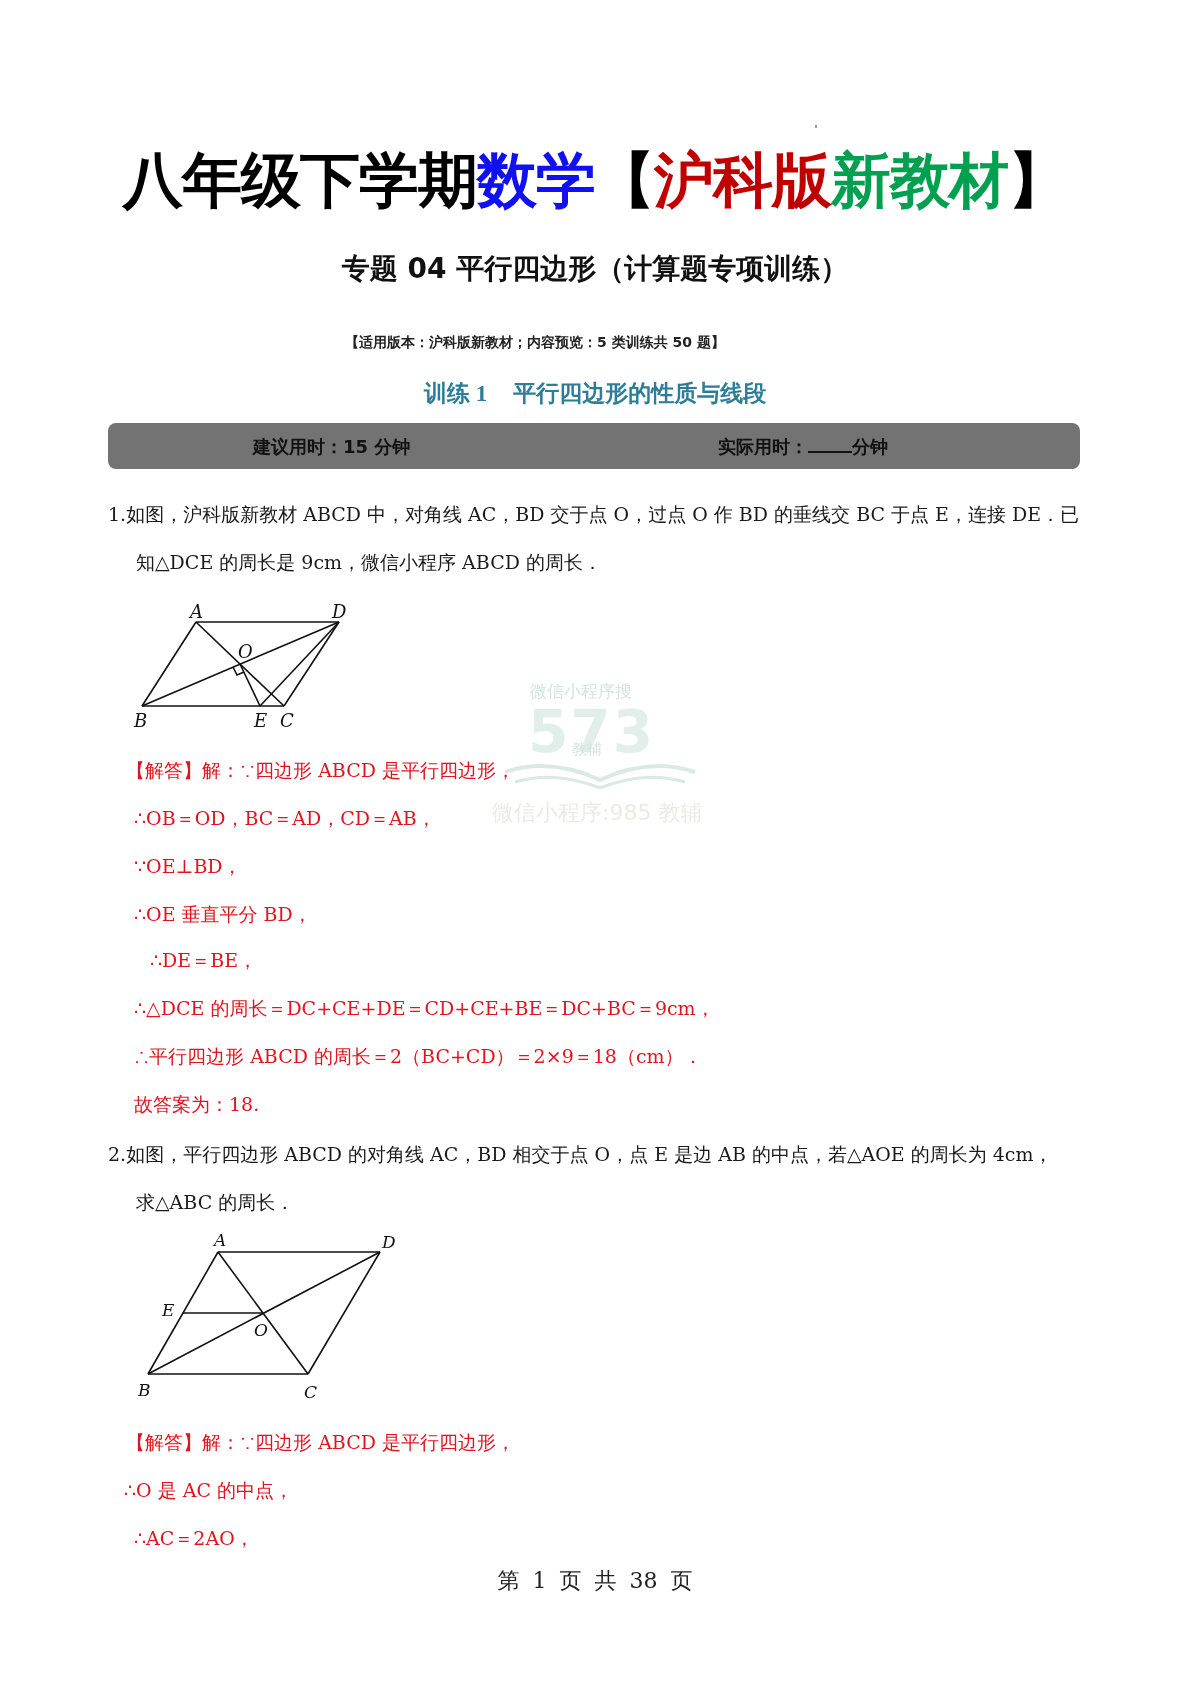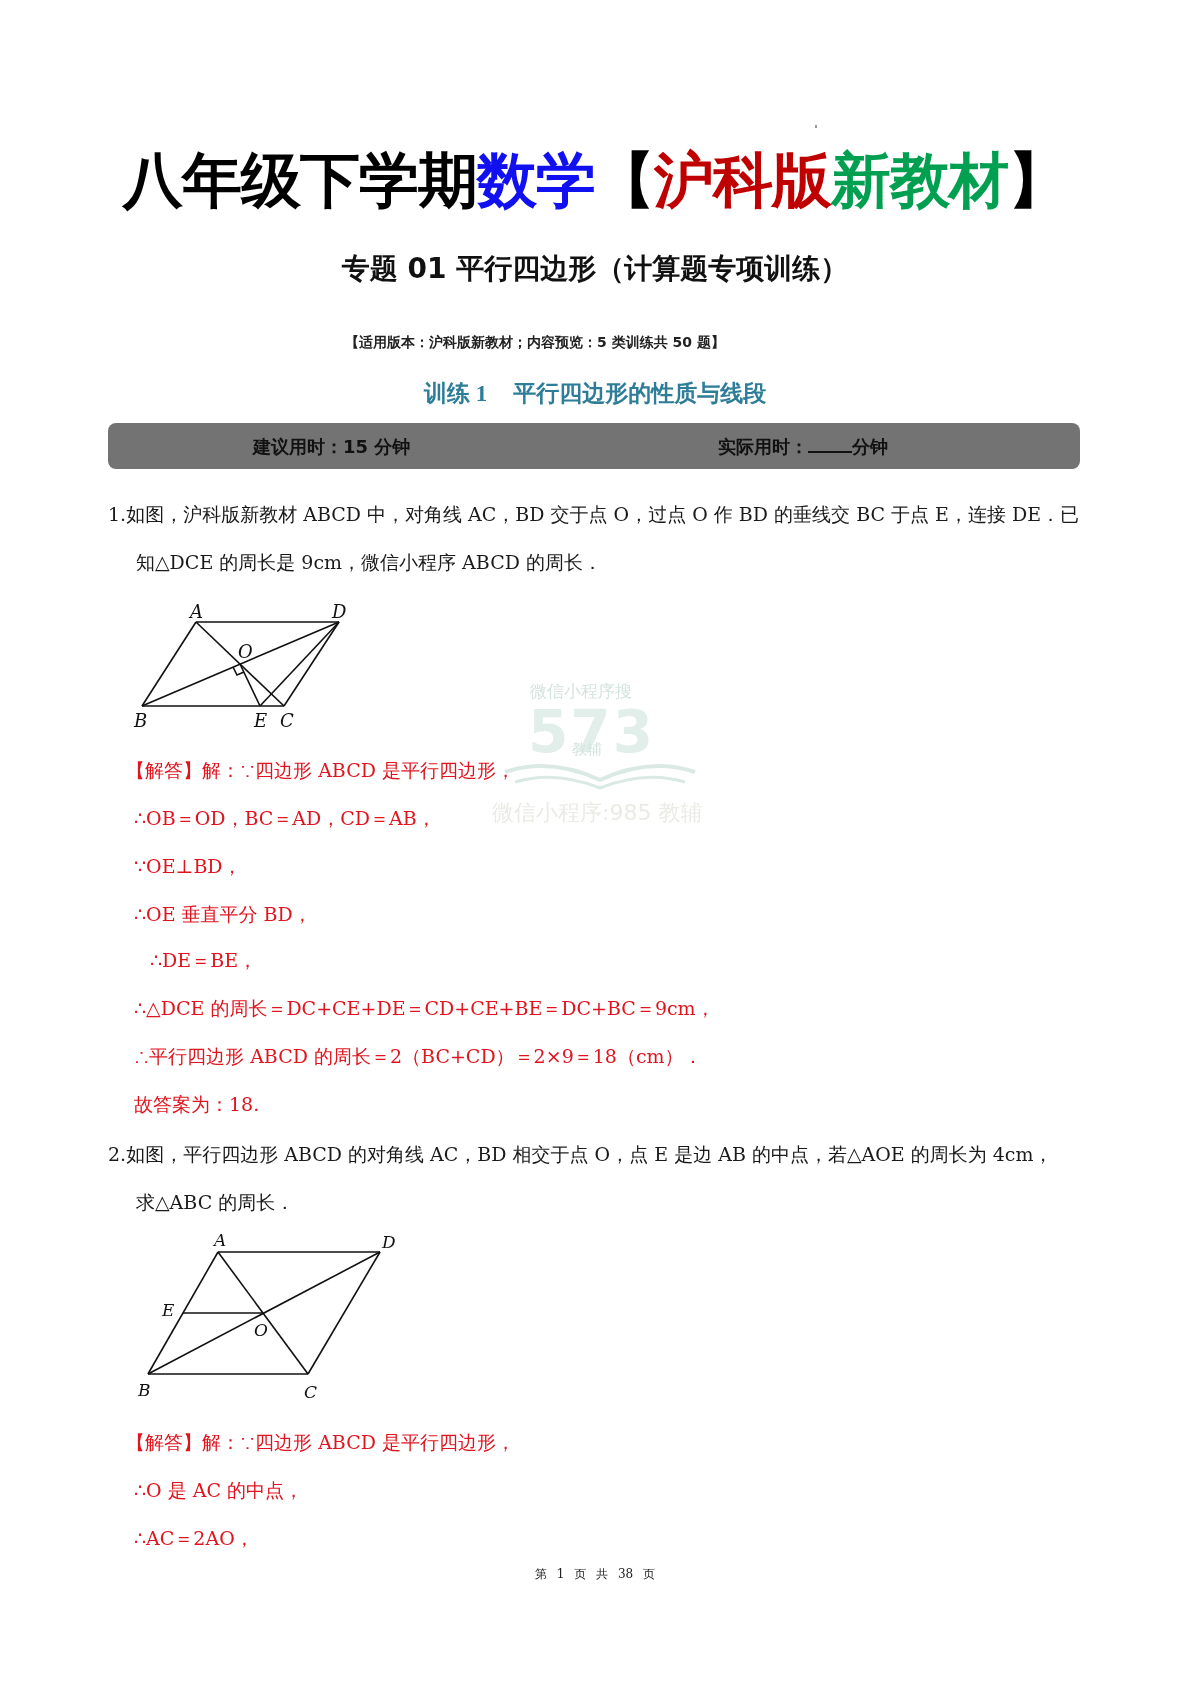--- a/index.html
+++ b/index.html
@@ -28,33 +28,33 @@
   .timebar .actual { position: absolute; left: 610px; top: 12px; }
   .blank { display: inline-block; width: 44px; border-bottom: 2px solid #111; height: 16px; vertical-align: baseline; }
   .q { font-size: 19px; line-height: 24px; white-space: nowrap; color: #1a1a1a; }
   .ans { font-size: 19px; line-height: 24px; white-space: nowrap; color: #e0141e; }
   .figure { position: absolute; }
   .watermark { left: 490px; top: 680px; width: 260px; height: 150px; color: #d8e8e2; }
   .wm-top { position: absolute; left: 40px; top: 0; font-size: 17px; color: #d4e4de; font-family: "DejaVu Sans", sans-serif; }
   .wm-num { position: absolute; left: 38px; top: 18px; font-size: 58px; font-weight: bold; color: #e2eeea; font-family: "DejaVu Sans", sans-serif; letter-spacing: 2px; }
   .wm-mid { position: absolute; left: 82px; top: 60px; font-size: 15px; color: #d4e4de; font-family: "DejaVu Sans", sans-serif; }
   .wm-bot { position: absolute; left: 2px; top: 118px; font-size: 22px; color: #ebebe6; font-family: "DejaVu Sans", sans-serif; white-space: nowrap; }
-  .footer { left: 0; width: 1190px; top: 1566px; text-align: center; font-size: 12px; color: #222; word-spacing: 6px; }
+  .footer { left: 0; width: 1190px; top: 1566px; text-align: center; font-size: 22px; color: #222; word-spacing: 6px; }
   .dot { left: 815px; top: 125px; width: 2px; height: 3px; background: #999; }
 </style>
 </head>
 <body>
 
 <div class="abs dot"></div>
 
 <div class="abs main-title">
   <span class="t-black">八年级下学期</span><span class="t-blue">数学</span><span class="t-black">【</span><span class="t-red">沪科版</span><span class="t-green">新教材</span><span class="t-black">】</span>
 </div>
 
-<div class="abs subtitle">专题 01  平行四边形（计算题专项训练）</div>
+<div class="abs subtitle">专题 04  平行四边形（计算题专项训练）</div>
 <div class="abs scope">【适用版本：沪科版新教材；内容预览：5 类训练共 50 题】</div>
 
 <div class="abs section-title">
   <span>训练 1</span><span class="gap"></span><span>平行四边形的性质与线段</span>
 </div>
 
 <div class="abs timebar">
   <span class="suggest">建议用时：15 分钟</span>
   <span class="actual">
     <span>实际用时：</span><span class="blank"></span><span>分钟</span>
@@ -127,16 +127,16 @@
     <text x="84" y="14">A</text>
     <text x="252" y="16">D</text>
     <text x="32" y="84">E</text>
     <text x="124" y="104">O</text>
     <text x="8" y="164">B</text>
     <text x="174" y="166">C</text>
   </g>
 </svg>
 
 <div class="abs ans" style="left:126px; top:1430px;">【解答】解：∵四边形 ABCD 是平行四边形，</div>
-<div class="abs ans" style="left:134px; top:1478px;">∴O 是 AC 的中点，</div>
+<div class="abs ans" style="left:124px; top:1478px;">∴O 是 AC 的中点，</div>
 <div class="abs ans" style="left:134px; top:1526px;">∴AC＝2AO，</div>
 
 <div class="abs footer">第 1 页 共 38 页</div>
 
 </body></html>

